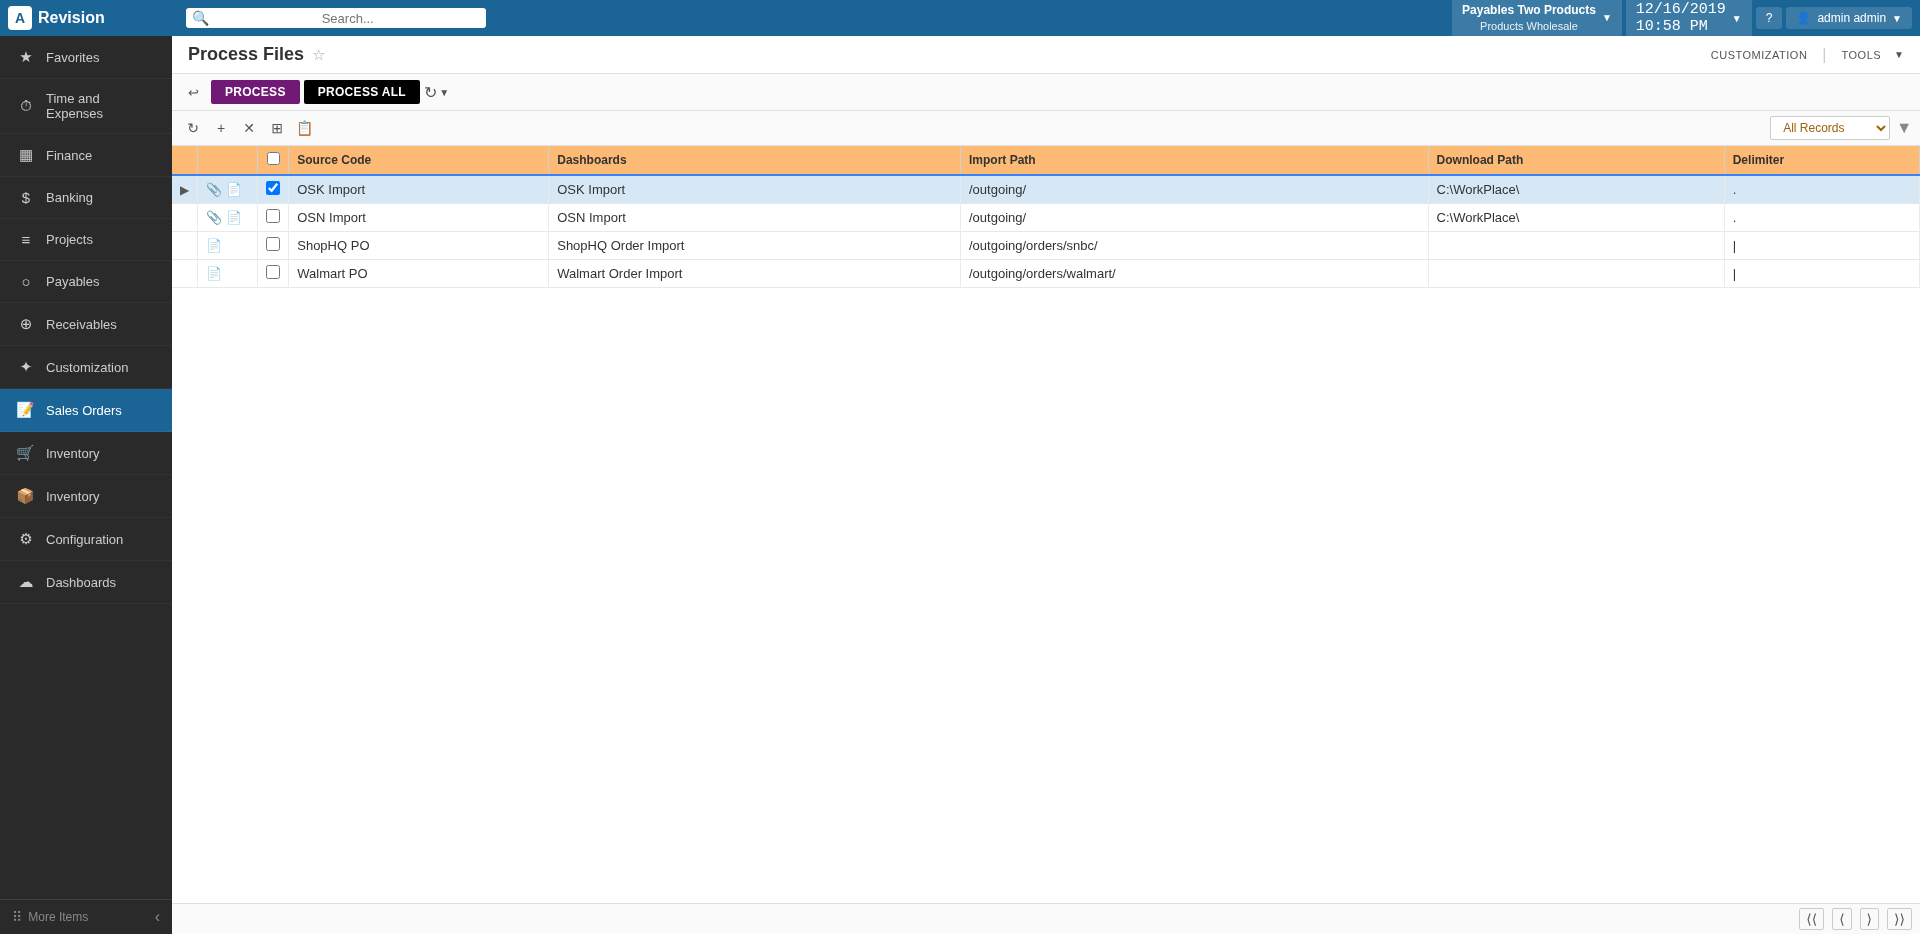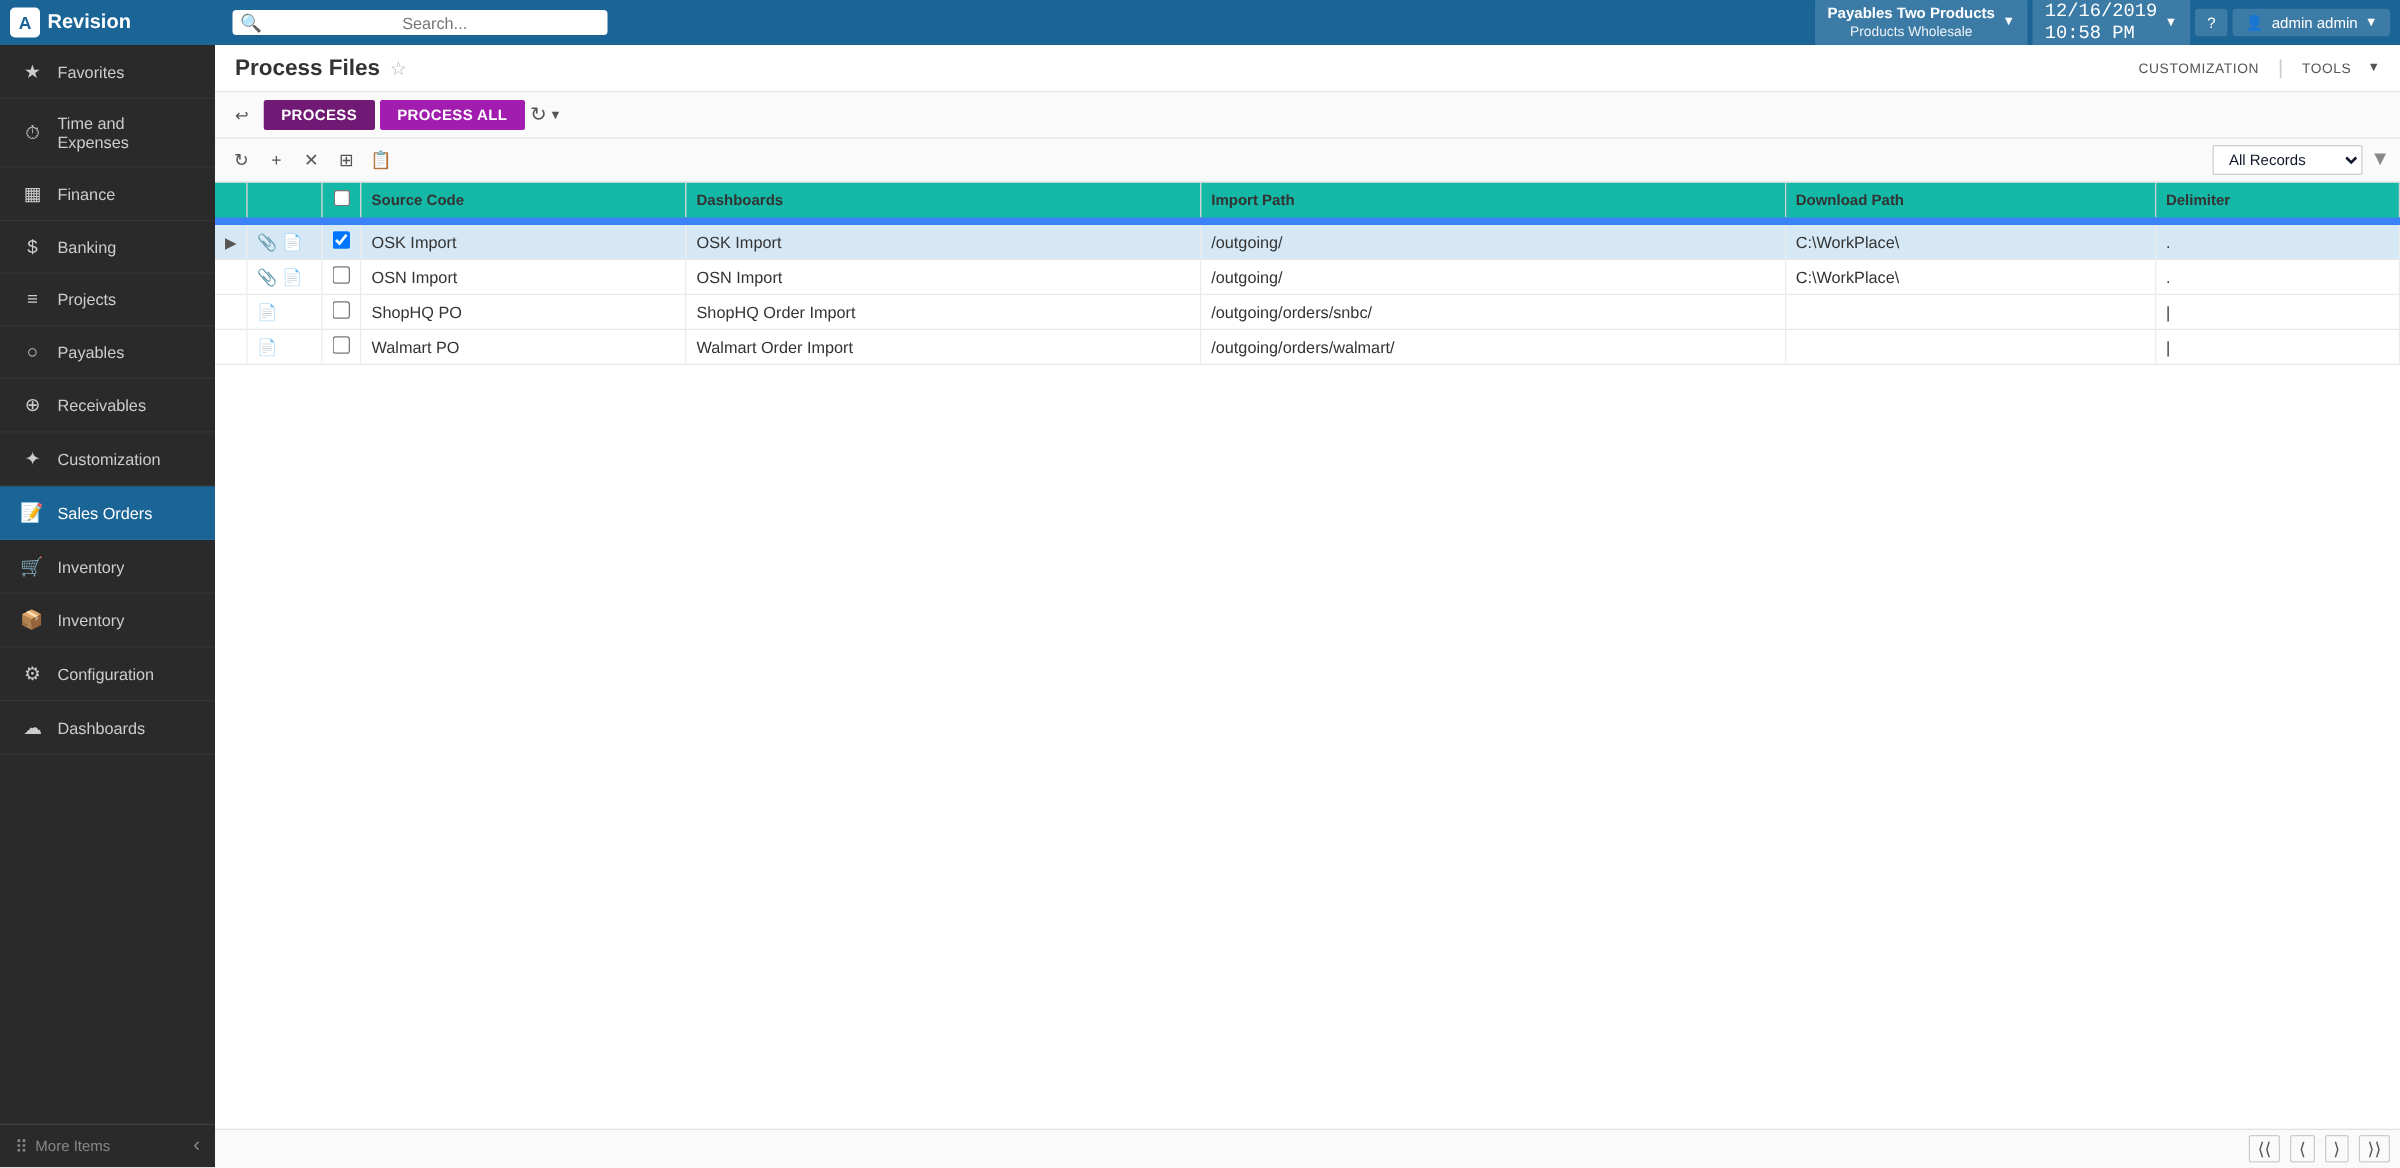--- a/index.html
+++ b/index.html
@@ -213,21 +213,21 @@
       border: none;
       padding: 5px 14px;
       border-radius: 2px;
       cursor: pointer;
       font-size: 12px;
       font-weight: bold;
       letter-spacing: 0.3px;
       text-transform: uppercase;
     }
     .process-all-btn {
-      background: #a21caf;
+      background: #000000;
       color: white;
       border: none;
       padding: 5px 14px;
       border-radius: 2px;
       cursor: pointer;
       font-size: 12px;
       font-weight: bold;
       letter-spacing: 0.3px;
       text-transform: uppercase;
     }
@@ -271,21 +271,21 @@
     .grid-toolbar-right {
       display: flex;
       align-items: center;
       gap: 6px;
     }
     .all-records-select {
       border: 1px solid #ccc;
       padding: 3px 8px;
       border-radius: 2px;
       font-size: 12px;
-      color: #0f172a;
+      color: #a16207;
       background: white;
       cursor: pointer;
       min-width: 120px;
     }
     .filter-btn {
       color: #888;
       cursor: pointer;
       font-size: 16px;
     }
 
@@ -293,22 +293,22 @@
     .table-container {
       flex: 1;
       overflow: auto;
     }
     table {
       width: 100%;
       border-collapse: collapse;
       font-size: 13px;
     }
     thead tr {
-      background: #14b8a6;
-      border-bottom: 6px solid #3b82f6;
+      background: #fdba74;
+      border-bottom: 2px solid #3b82f6;
     }
     thead th {
       padding: 6px 8px;
       text-align: left;
       font-weight: 600;
       color: #333;
       white-space: nowrap;
       border-right: 1px solid #d0d0d0;
       font-size: 12px;
     }

